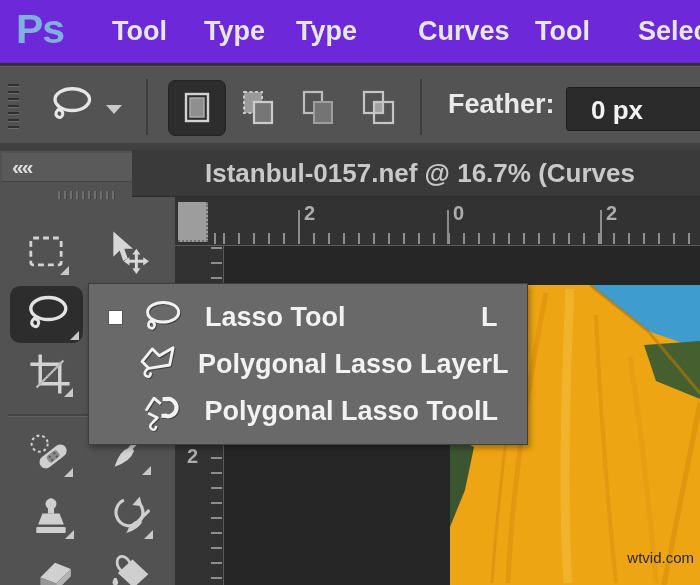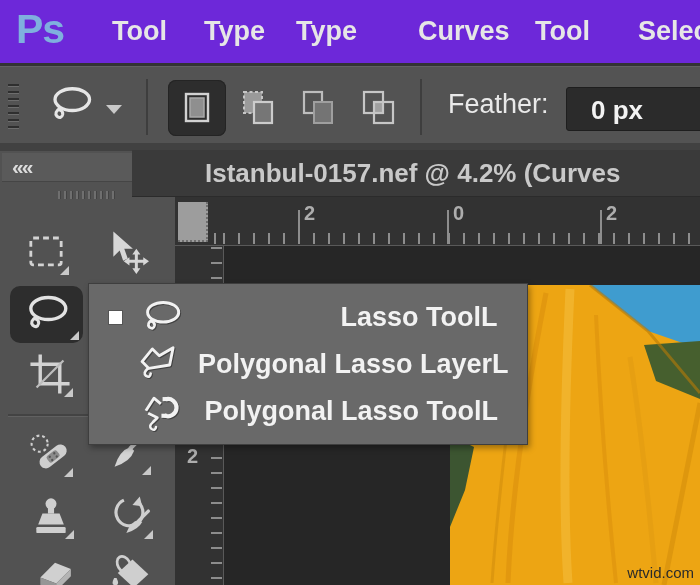--- a/index.html
+++ b/index.html
@@ -14,21 +14,21 @@
   .menu-item{position:absolute;top:15px;font-size:27px;font-weight:600;color:#e6e6e6;line-height:33px;white-space:nowrap;}
   
   #optionsbar{position:absolute;left:0;top:66px;width:700px;height:76px;background:#535353;border-top:1px solid #616161;}
   .opt-grip{position:absolute;left:8px;top:17px;width:11px;height:46px;
     background:repeating-linear-gradient(180deg,#2f2f2f 0 2px,#6d6d6d 2px 3px,rgba(0,0,0,0) 3px 7px);}
   .tool-preset{position:absolute;left:46px;top:14px;width:84px;height:50px;display:flex;align-items:center;}
   .dd-arrow{width:0;height:0;border-left:8px solid transparent;border-right:8px solid transparent;border-top:9px solid #c9c9c9;margin-left:10px;margin-top:6px;}
   .vdiv{position:absolute;top:12px;width:2px;height:56px;background:#3e3e3e;}
   .mode-btn{position:absolute;top:13px;width:58px;height:56px;border-radius:8px;display:flex;align-items:center;justify-content:center;}
   .mode-btn.pressed{background:#2d2d2d;box-shadow:inset 0 0 0 1px #242424;}
-  .feather-label{position:absolute;left:448px;top:22px;font-size:27px;font-weight:400;color:#e9e9e9;}
+  .feather-label{position:absolute;left:448px;top:22px;font-size:27px;font-weight:700;color:#e9e9e9;}
   .feather-input{position:absolute;left:566px;top:20px;width:210px;height:44px;background:#2b2b2b;border:1px solid #1e1e1e;border-radius:3px;
     font-size:26px;font-weight:600;color:#f2f2f2;line-height:44px;padding-left:24px;box-sizing:border-box;}
   
   #tools-panel{position:absolute;left:0;top:151px;width:175px;height:434px;background:#525252;overflow:hidden;}
   .panel-header{position:absolute;left:2px;top:2px;width:130px;height:29px;background:#5a5a5a;border-bottom:1px solid #454545;
     color:#dcdcdc;font-size:21px;font-weight:bold;line-height:27px;padding-left:10px;box-sizing:border-box;letter-spacing:-2px;}
   .panel-grip{position:absolute;left:58px;top:40px;width:60px;height:8px;
     background:repeating-linear-gradient(90deg,#6f6f6f 0 2px,#434343 2px 3px,rgba(0,0,0,0) 3px 6px);}
   .tool-slot{position:absolute;width:48px;height:48px;display:flex;align-items:center;justify-content:center;}
   .tool-slot .corner{position:absolute;right:1px;bottom:1px;width:0;height:0;border-left:9px solid transparent;border-bottom:9px solid #c9c9c9;}
@@ -45,29 +45,29 @@
   .h-ticks{position:absolute;left:36px;right:0;bottom:1px;height:11px;
     background:repeating-linear-gradient(90deg,#8d8d8d 0 2px,rgba(0,0,0,0) 2px 15px);background-position:12px 0;}
   .h-major{position:absolute;bottom:1px;width:2px;height:34px;background:#8d8d8d;}
   .h-num{position:absolute;top:5px;font-size:20px;font-weight:bold;color:#adadad;}
   #vruler{position:absolute;left:0;top:49px;width:49px;height:339px;background:#323232;border-right:1px solid #595959;box-sizing:border-box;}
   .v-ticks{position:absolute;top:0;bottom:0;right:1px;width:11px;
     background:repeating-linear-gradient(180deg,#8d8d8d 0 2px,rgba(0,0,0,0) 2px 15px);background-position:0 1px;}
   .v-major{position:absolute;right:1px;height:2px;width:34px;background:#8d8d8d;}
   .v-num{position:absolute;left:12px;font-size:20px;font-weight:bold;color:#adadad;}
   #canvas-image{position:absolute;left:275px;top:88px;width:250px;height:300px;}
-  .watermark{position:absolute;right:6px;bottom:4px;font-size:15px;color:#2a2a2a;font-weight:400;}
+  .watermark{position:absolute;right:6px;bottom:19px;font-size:15px;color:#2a2a2a;font-weight:400;}
   
   #flyout{position:absolute;left:88px;top:283px;width:440px;height:162px;background:#696969;border:1px solid #3e3e3e;box-sizing:border-box;box-shadow:2px 3px 6px rgba(0,0,0,.35);}
   .menu-row{position:relative;height:47px;display:flex;align-items:center;}
   .menu-row:first-child{margin-top:10px;}
   .sel-box{width:13px;height:13px;margin-left:20px;background:#fff;box-shadow:0 0 0 1px #555;}
   .sel-spacer{width:13px;margin-left:20px;}
   .menu-icon{width:50px;margin-left:15px;display:flex;justify-content:center;filter:drop-shadow(1px 1px 0 rgba(40,40,40,.6));}
-  .menu-label{margin-left:18px;font-size:27px;font-weight:600;color:#f2f2f2;flex:1;white-space:nowrap;text-align:right;}
+  .menu-label{margin-left:18px;font-size:27px;font-weight:600;color:#f2f2f2;flex:1;white-space:nowrap;}
   .menu-shortcut{width:46px;font-size:27px;font-weight:600;color:#f2f2f2;}
   svg{display:block;}
 </style>
 </head>
 <body>
 
 <div id="app">
 
   <header id="menubar">
     <div class="ps-logo">Ps</div>
@@ -218,21 +218,21 @@
 
     <div class="tool-slot" style="left:106px;top:398px">
       <svg width="44" height="44" viewBox="0 0 36 36">
         <ellipse cx="13" cy="11" rx="5" ry="7" fill="none" stroke="#cfcfcf" stroke-width="2.2" transform="rotate(-30 13 11)"></ellipse>
         <path d="M8 18 L20 7 L33 19 L21 30 Z" fill="#cfcfcf"></path>
         <path d="M5 22 q-3 6 1 6 q4 0 1 -6" fill="#cfcfcf"></path>
       </svg>
     </div>
   </div>
 
-  <div id="tabbar">Istanbul-0157.nef @ 4.2% (Curves</div>
+  <div id="tabbar">Istanbul-0157.nef @ 16.7% (Curves</div>
 
   <div id="docarea">
 
     <div id="hruler">
       <div class="origin-box"></div>
       <div class="h-ticks"></div>
       <div class="h-major" style="left:123px"></div>
       <div class="h-major" style="left:272px"></div>
       <div class="h-major" style="left:425px"></div>
       <div class="h-num" style="left:129px">2</div>

